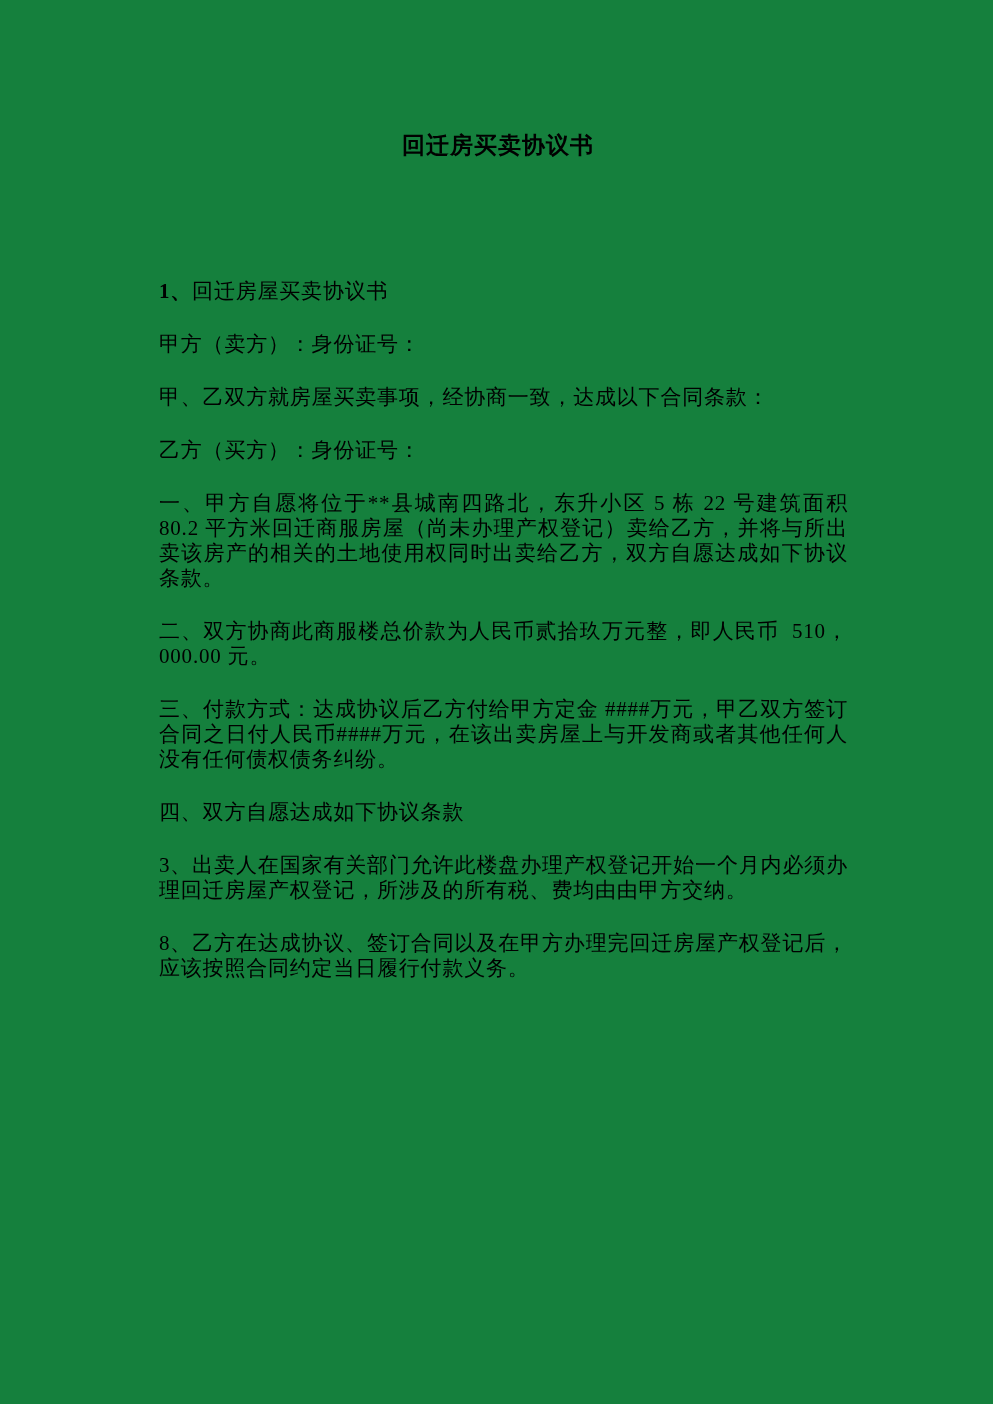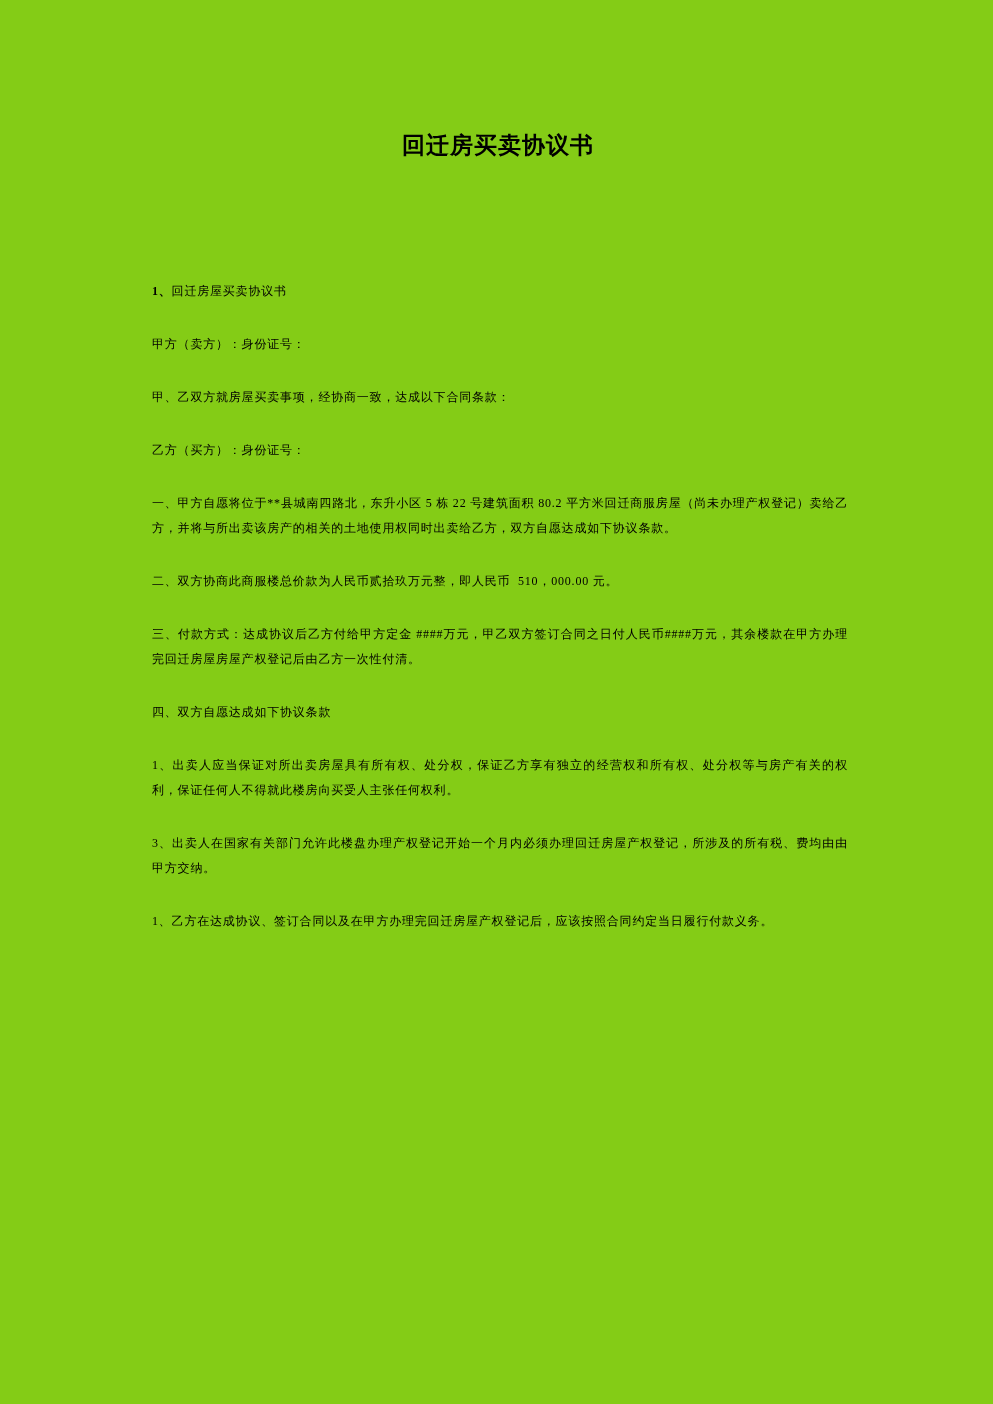--- a/index.html
+++ b/index.html
@@ -4,58 +4,57 @@
 <style>
   html, body {
     margin: 0;
     padding: 0;
     background: #ffffff;
   }
   .page {
     position: relative;
     width: 993px;
     height: 1404px;
-    background: #84cc16;
+    background: #15803d;
     box-sizing: border-box;
     padding: 130px 145px 16px 148px;
     overflow: hidden;
     font-family: "Liberation Serif", "DejaVu Serif", serif;
     color: #000000;
   }
   .doc-title {
     font-size: 23px;
     font-weight: bold;
     line-height: 32px;
     text-align: center;
     letter-spacing: 1px;
     margin: 0 0 117px 0;
   }
   .para {
-    font-size: 12px;
+    font-size: 21px;
     line-height: 25px;
     letter-spacing: 0.8px;
     text-align: justify;
     white-space: pre-wrap;
-    margin: 0 0 28px 4px;
+    margin: 0 0 28px 11px;
   }
   .num-prefix {
     font-weight: bold;
   }
 </style>
 </head>
 <body>
 
 <div class="page">
   <h1 class="doc-title">回迁房买卖协议书</h1>
   <div id="paragraphs">
       <p class="para"><span class="num-prefix">1、</span>回迁房屋买卖协议书</p>
       <p class="para">甲方（卖方）：身份证号：</p>
       <p class="para">甲、乙双方就房屋买卖事项，经协商一致，达成以下合同条款：</p>
       <p class="para">乙方（买方）：身份证号：</p>
       <p class="para">一、甲方自愿将位于**县城南四路北，东升小区 5 栋 22 号建筑面积 80.2 平方米回迁商服房屋（尚未办理产权登记）卖给乙方，并将与所出卖该房产的相关的土地使用权同时出卖给乙方，双方自愿达成如下协议条款。</p>
       <p class="para">二、双方协商此商服楼总价款为人民币贰拾玖万元整，即人民币  510，000.00 元。</p>
-      <p class="para">三、付款方式：达成协议后乙方付给甲方定金 ####万元，甲乙双方签订合同之日付人民币####万元，其余楼款在甲方办理完回迁房屋房屋产权登记后由乙方一次性付清。</p>
+      <p class="para">三、付款方式：达成协议后乙方付给甲方定金 ####万元，甲乙双方签订合同之日付人民币####万元，在该出卖房屋上与开发商或者其他任何人没有任何债权债务纠纷。</p>
       <p class="para">四、双方自愿达成如下协议条款</p>
-      <p class="para">1、出卖人应当保证对所出卖房屋具有所有权、处分权，保证乙方享有独立的经营权和所有权、处分权等与房产有关的权利，保证任何人不得就此楼房向买受人主张任何权利。</p>
       <p class="para">3、出卖人在国家有关部门允许此楼盘办理产权登记开始一个月内必须办理回迁房屋产权登记，所涉及的所有税、费均由由甲方交纳。</p>
-      <p class="para">1、乙方在达成协议、签订合同以及在甲方办理完回迁房屋产权登记后，应该按照合同约定当日履行付款义务。</p>
+      <p class="para">8、乙方在达成协议、签订合同以及在甲方办理完回迁房屋产权登记后，应该按照合同约定当日履行付款义务。</p>
     </div>
 </div>
 
 </body></html>

